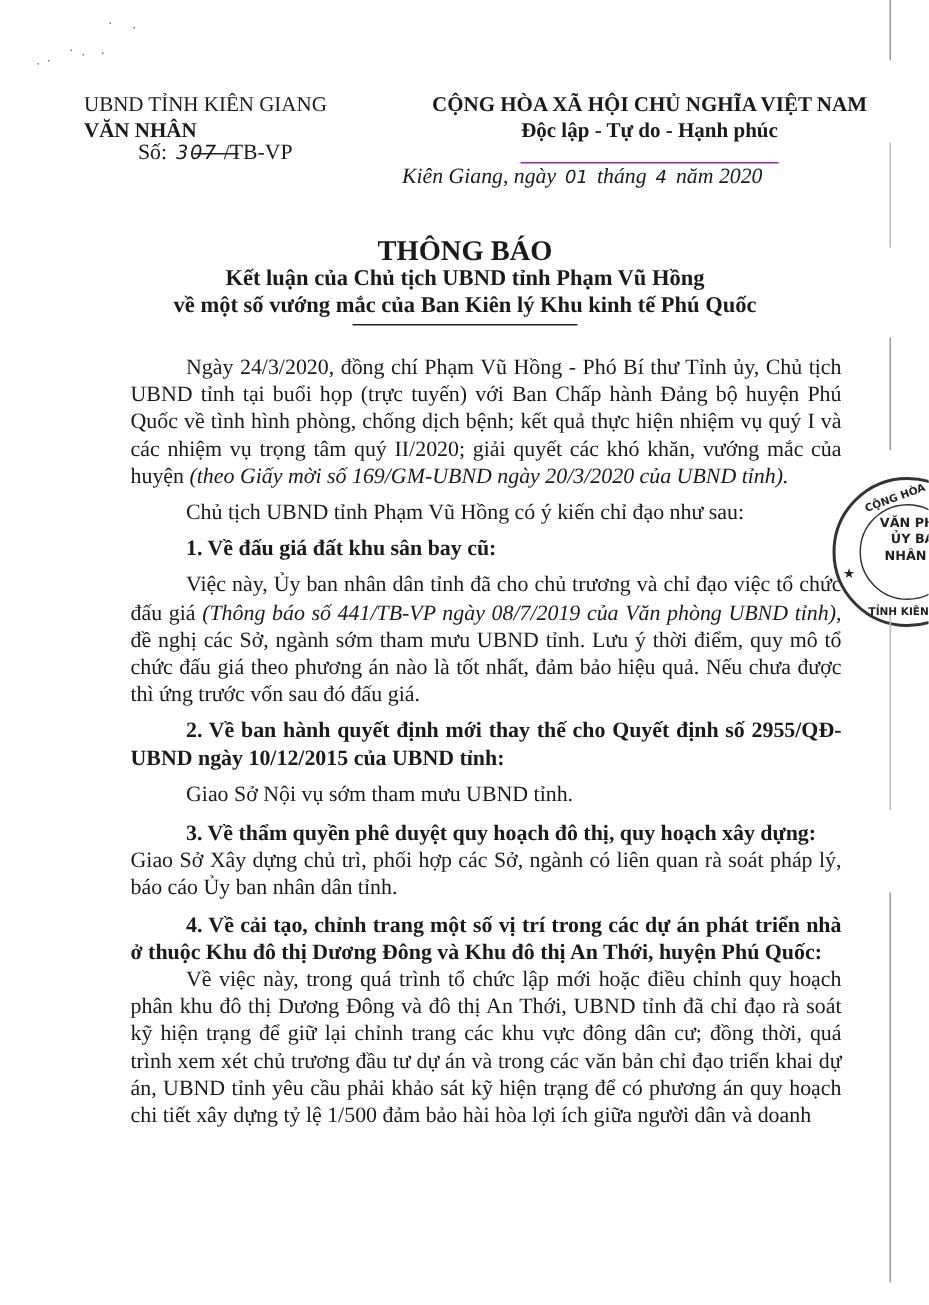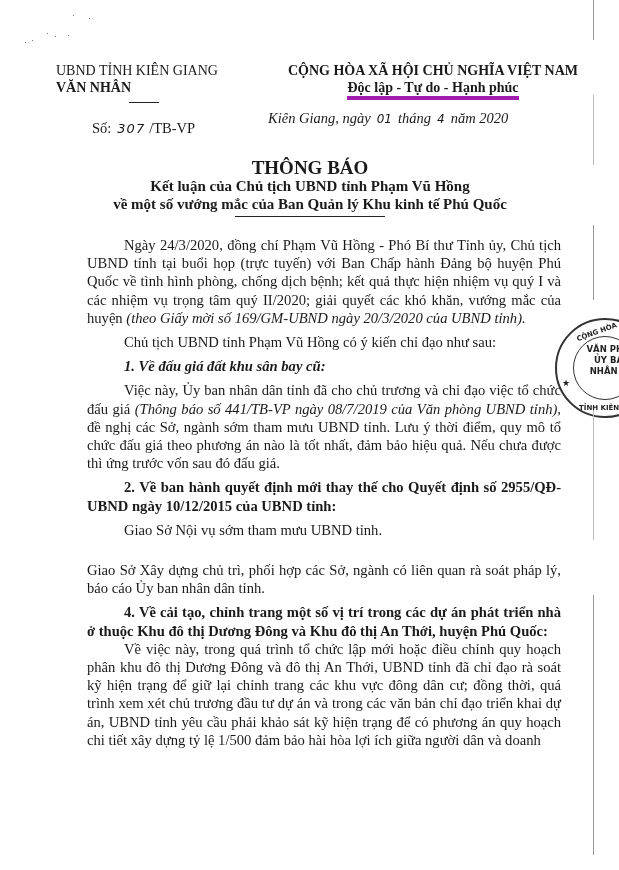--- a/index.html
+++ b/index.html
@@ -9,22 +9,22 @@
       font-family: "Liberation Serif", "DejaVu Serif", serif;
       color: #1a1a1a;
     }
     .abs { position: absolute; }
     .specks span { position: absolute; width: 1px; height: 1px; background: #777; }
     .hdr-left { left: 56px; top: 62px; width: 175px; font-size: 14px; line-height: 17px; }
     .hdr-left .org { letter-spacing: 0; }
     .hdr-left .office { font-weight: bold; }
     .hdr-left .rule { width: 30px; height: 1px; background: #222; margin: 6px auto 0; }
     .hdr-right { left: 252px; top: 62px; width: 362px; text-align: center; font-size: 14px; line-height: 17px; font-weight: bold; }
-    .hdr-right .motto { display: inline-block; border-bottom: 4px solid #a21caf; padding-bottom: 0; }
-    .docno { left: 92px; top: 120px; font-size: 14.5px; }
+    .hdr-right .motto { display: inline-block; border-bottom: 1px solid #a21caf; padding-bottom: 12px; }
+    .docno { left: 92px; top: 94px; font-size: 14.5px; }
     .docno .hand { font-family: "DejaVu Sans", sans-serif; font-style: italic; font-size: 13px; letter-spacing: 1px; margin: 0 4px 0 6px; }
     .dateline { left: 268px; top: 110px; font-size: 14.5px; font-style: italic; }
     .dateline .hand { font-family: "DejaVu Sans", sans-serif; font-size: 12px; margin: 0 6px; }
     .title-block { left: 60px; top: 159px; width: 500px; text-align: center; font-weight: bold; font-size: 15px; line-height: 18px; }
     .title-block .title-main { font-size: 19px; }
     .title-block .rule { width: 150px; height: 1px; background: #222; margin: 3px auto 0; }
     .body-text { left: 87px; width: 474px; font-size: 14.6px; line-height: 18.2px; text-align: justify; }
     .p { text-indent: 37px; margin: 0; }
     .p.bold { font-weight: bold; }
     .it { font-style: italic; }
@@ -62,34 +62,35 @@
   <span>Số:</span><span class="hand">307</span><span>/TB-VP</span>
 </div>
 
 <div class="abs dateline">
   <span>Kiên Giang, ngày</span><span class="hand">01</span><span>tháng</span><span class="hand">4</span><span>năm 2020</span>
 </div>
 
 <div class="abs title-block">
   <div class="title-main">THÔNG BÁO</div>
   <div>Kết luận của Chủ tịch UBND tỉnh Phạm Vũ Hồng</div>
-  <div>về một số vướng mắc của Ban Quản lý Khu kinh tế Phú Quốc</div>
+  <div>về một số vướng mắc của Ban Kiên lý Khu kinh tế Phú Quốc</div>
   <div class="rule"></div>
 </div>
 
 <div class="abs body-text" style="top:236px;">
   <p class="p" style="margin-bottom:6px;"><span>Ngày 24/3/2020, đồng chí Phạm Vũ Hồng - Phó Bí thư Tỉnh ủy, Chủ tịch UBND tỉnh tại buổi họp (trực tuyến) với Ban Chấp hành Đảng bộ huyện Phú Quốc về tình hình phòng, chống dịch bệnh; kết quả thực hiện nhiệm vụ quý I và các nhiệm vụ trọng tâm quý II/2020; giải quyết các khó khăn, vướng mắc của huyện </span><span class="it">(theo Giấy mời số 169/GM-UBND ngày 20/3/2020 của UBND tỉnh).</span></p>
   <p class="p" style="margin-bottom:6px;">Chủ tịch UBND tỉnh Phạm Vũ Hồng có ý kiến chỉ đạo như sau:</p>
 
-  <p class="p bold" style="margin-bottom:6px;font-style:italic;">1. Về đấu giá đất khu sân bay cũ:</p>
+  <p class="p bold" style="margin-bottom:6px;">1. Về đấu giá đất khu sân bay cũ:</p>
   <p class="p" style="margin-bottom:6px;"><span>Việc này, Ủy ban nhân dân tỉnh đã cho chủ trương và chỉ đạo việc tổ chức đấu giá </span><span class="it">(Thông báo số 441/TB-VP ngày 08/7/2019 của Văn phòng UBND tỉnh),</span><span> đề nghị các Sở, ngành sớm tham mưu UBND tỉnh. Lưu ý thời điểm, quy mô tổ chức đấu giá theo phương án nào là tốt nhất, đảm bảo hiệu quả. Nếu chưa được thì ứng trước vốn sau đó đấu giá.</span></p>
 
   <p class="p bold" style="margin-bottom:6px;">2. Về ban hành quyết định mới thay thế cho Quyết định số 2955/QĐ-UBND ngày 10/12/2015 của UBND tỉnh:</p>
-  <p class="p" style="margin-bottom:22px;">Giao Sở Nội vụ sớm tham mưu UBND tỉnh.</p>
+  <p class="p" style="margin-bottom:8px;">Giao Sở Nội vụ sớm tham mưu UBND tỉnh.</p>
 
+  <p class="p bold" style="margin-bottom:0;">3. Về thẩm quyền phê duyệt quy hoạch đô thị, quy hoạch xây dựng:</p>
   <p class="p" style="margin-bottom:6px;text-indent:0;">Giao Sở Xây dựng chủ trì, phối hợp các Sở, ngành có liên quan rà soát pháp lý, báo cáo Ủy ban nhân dân tỉnh.</p>
 
   <p class="p bold" style="margin-bottom:0;">4. Về cải tạo, chỉnh trang một số vị trí trong các dự án phát triển nhà ở thuộc Khu đô thị Dương Đông và Khu đô thị An Thới, huyện Phú Quốc:</p>
   <p class="p">Về việc này, trong quá trình tổ chức lập mới hoặc điều chỉnh quy hoạch phân khu đô thị Dương Đông và đô thị An Thới, UBND tỉnh đã chỉ đạo rà soát kỹ hiện trạng để giữ lại chỉnh trang các khu vực đông dân cư; đồng thời, quá trình xem xét chủ trương đầu tư dự án và trong các văn bản chỉ đạo triển khai dự án, UBND tỉnh yêu cầu phải khảo sát kỹ hiện trạng để có phương án quy hoạch chi tiết xây dựng tỷ lệ 1/500 đảm bảo hài hòa lợi ích giữa người dân và doanh</p>
 </div>
 
 <div class="abs stamp">
   <div class="inner"></div>
   <div class="txt">
     <div>VĂN PHÒN</div>

